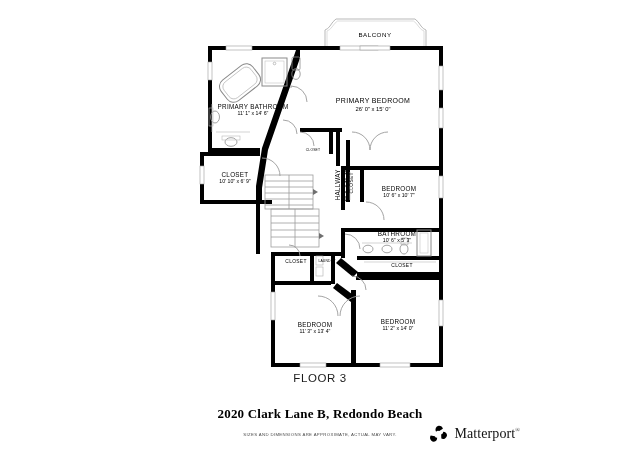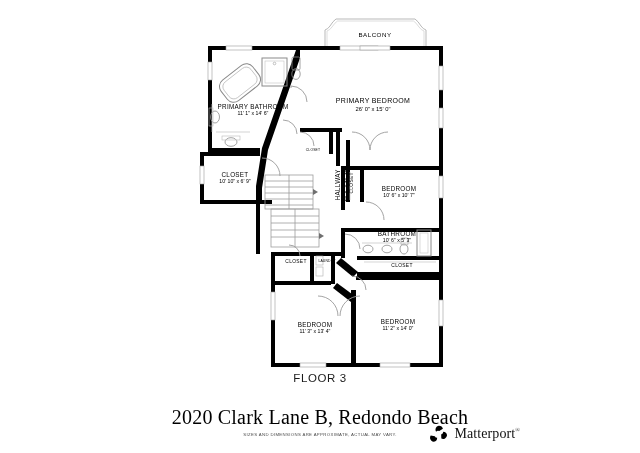--- a/index.html
+++ b/index.html
@@ -40,21 +40,21 @@
 
   #floor-label{
     position:absolute;left:0;top:372px;width:640px;text-align:center;
     font-size:11.5px;letter-spacing:.6px;
     font-family:"Liberation Sans", sans-serif;color:#1a1a1a;
   }
 
   #title{
     position:absolute;left:0;top:406px;width:640px;text-align:center;
     font-family:"Liberation Serif", serif;
-    font-size:20px;font-weight:400;letter-spacing:.2px;color:#000;
+    font-size:13px;font-weight:700;letter-spacing:.2px;color:#000;
   }
   #disclaimer{
     position:absolute;left:0;top:432px;width:640px;text-align:center;
     font-size:4.3px;letter-spacing:.35px;color:#4a4a4a;
     font-family:"Liberation Sans", sans-serif;
   }
 
   #brand{
     position:absolute;right:8px;top:424px;
     display:flex;align-items:center;gap:5px;

